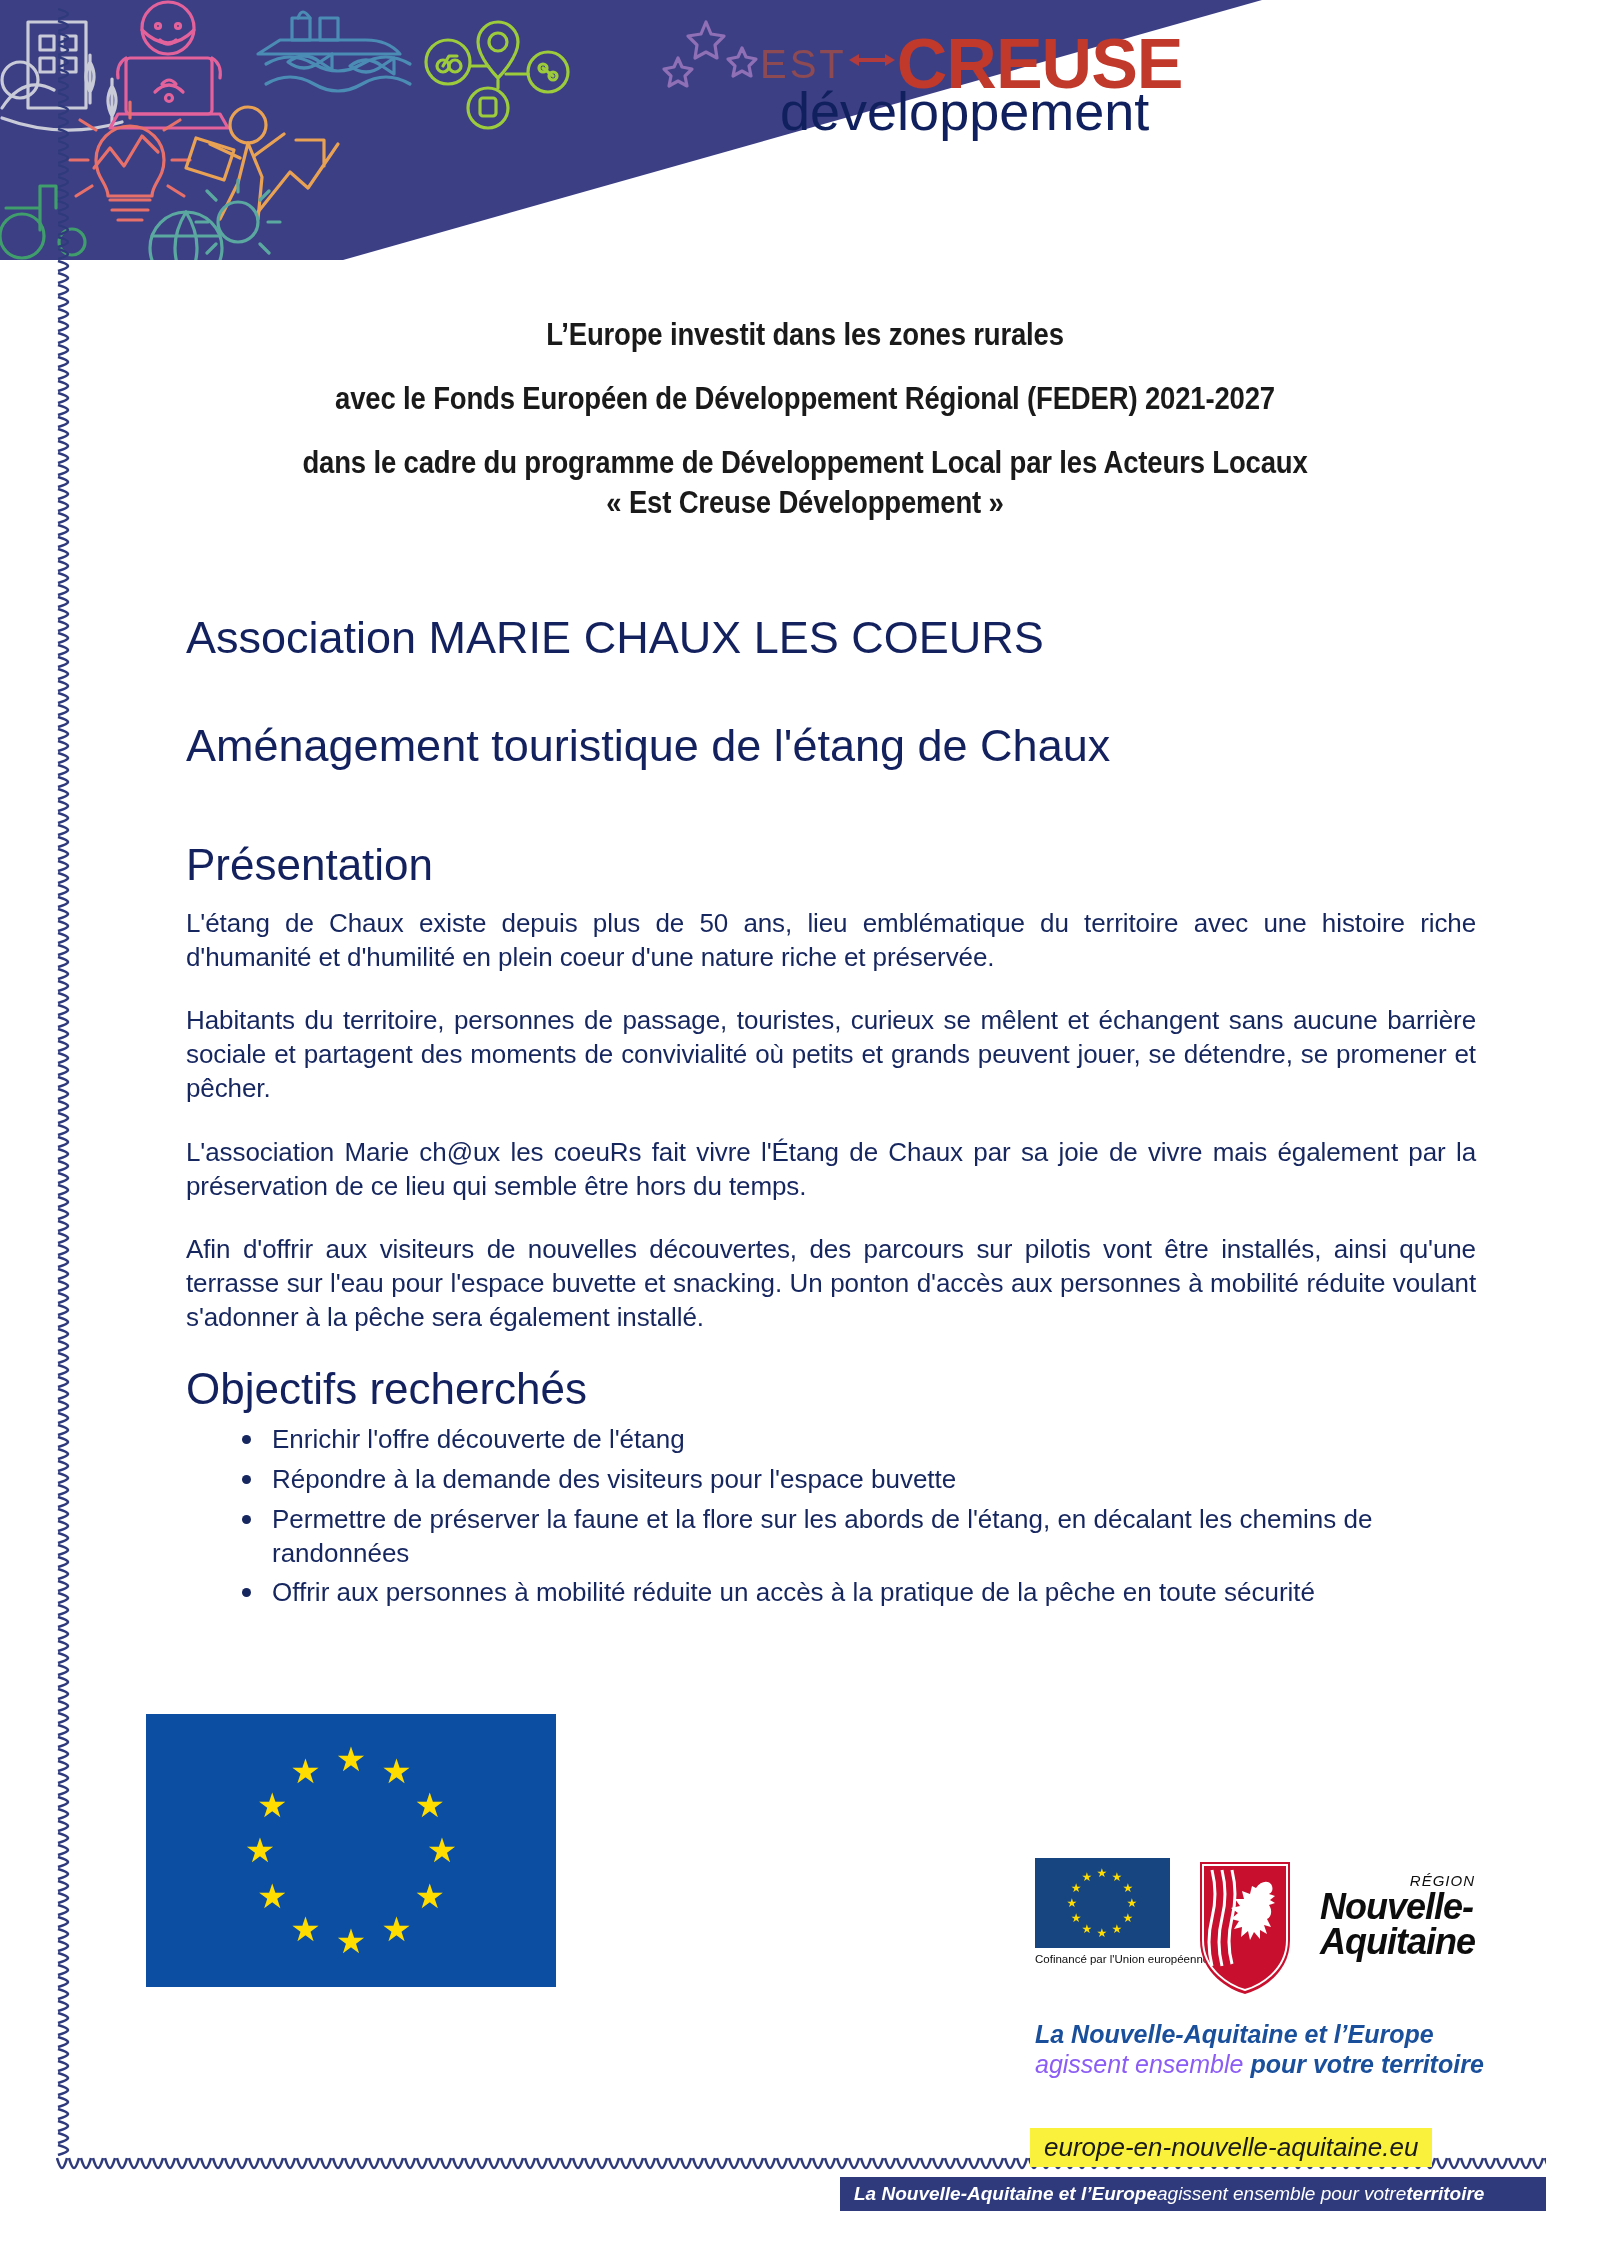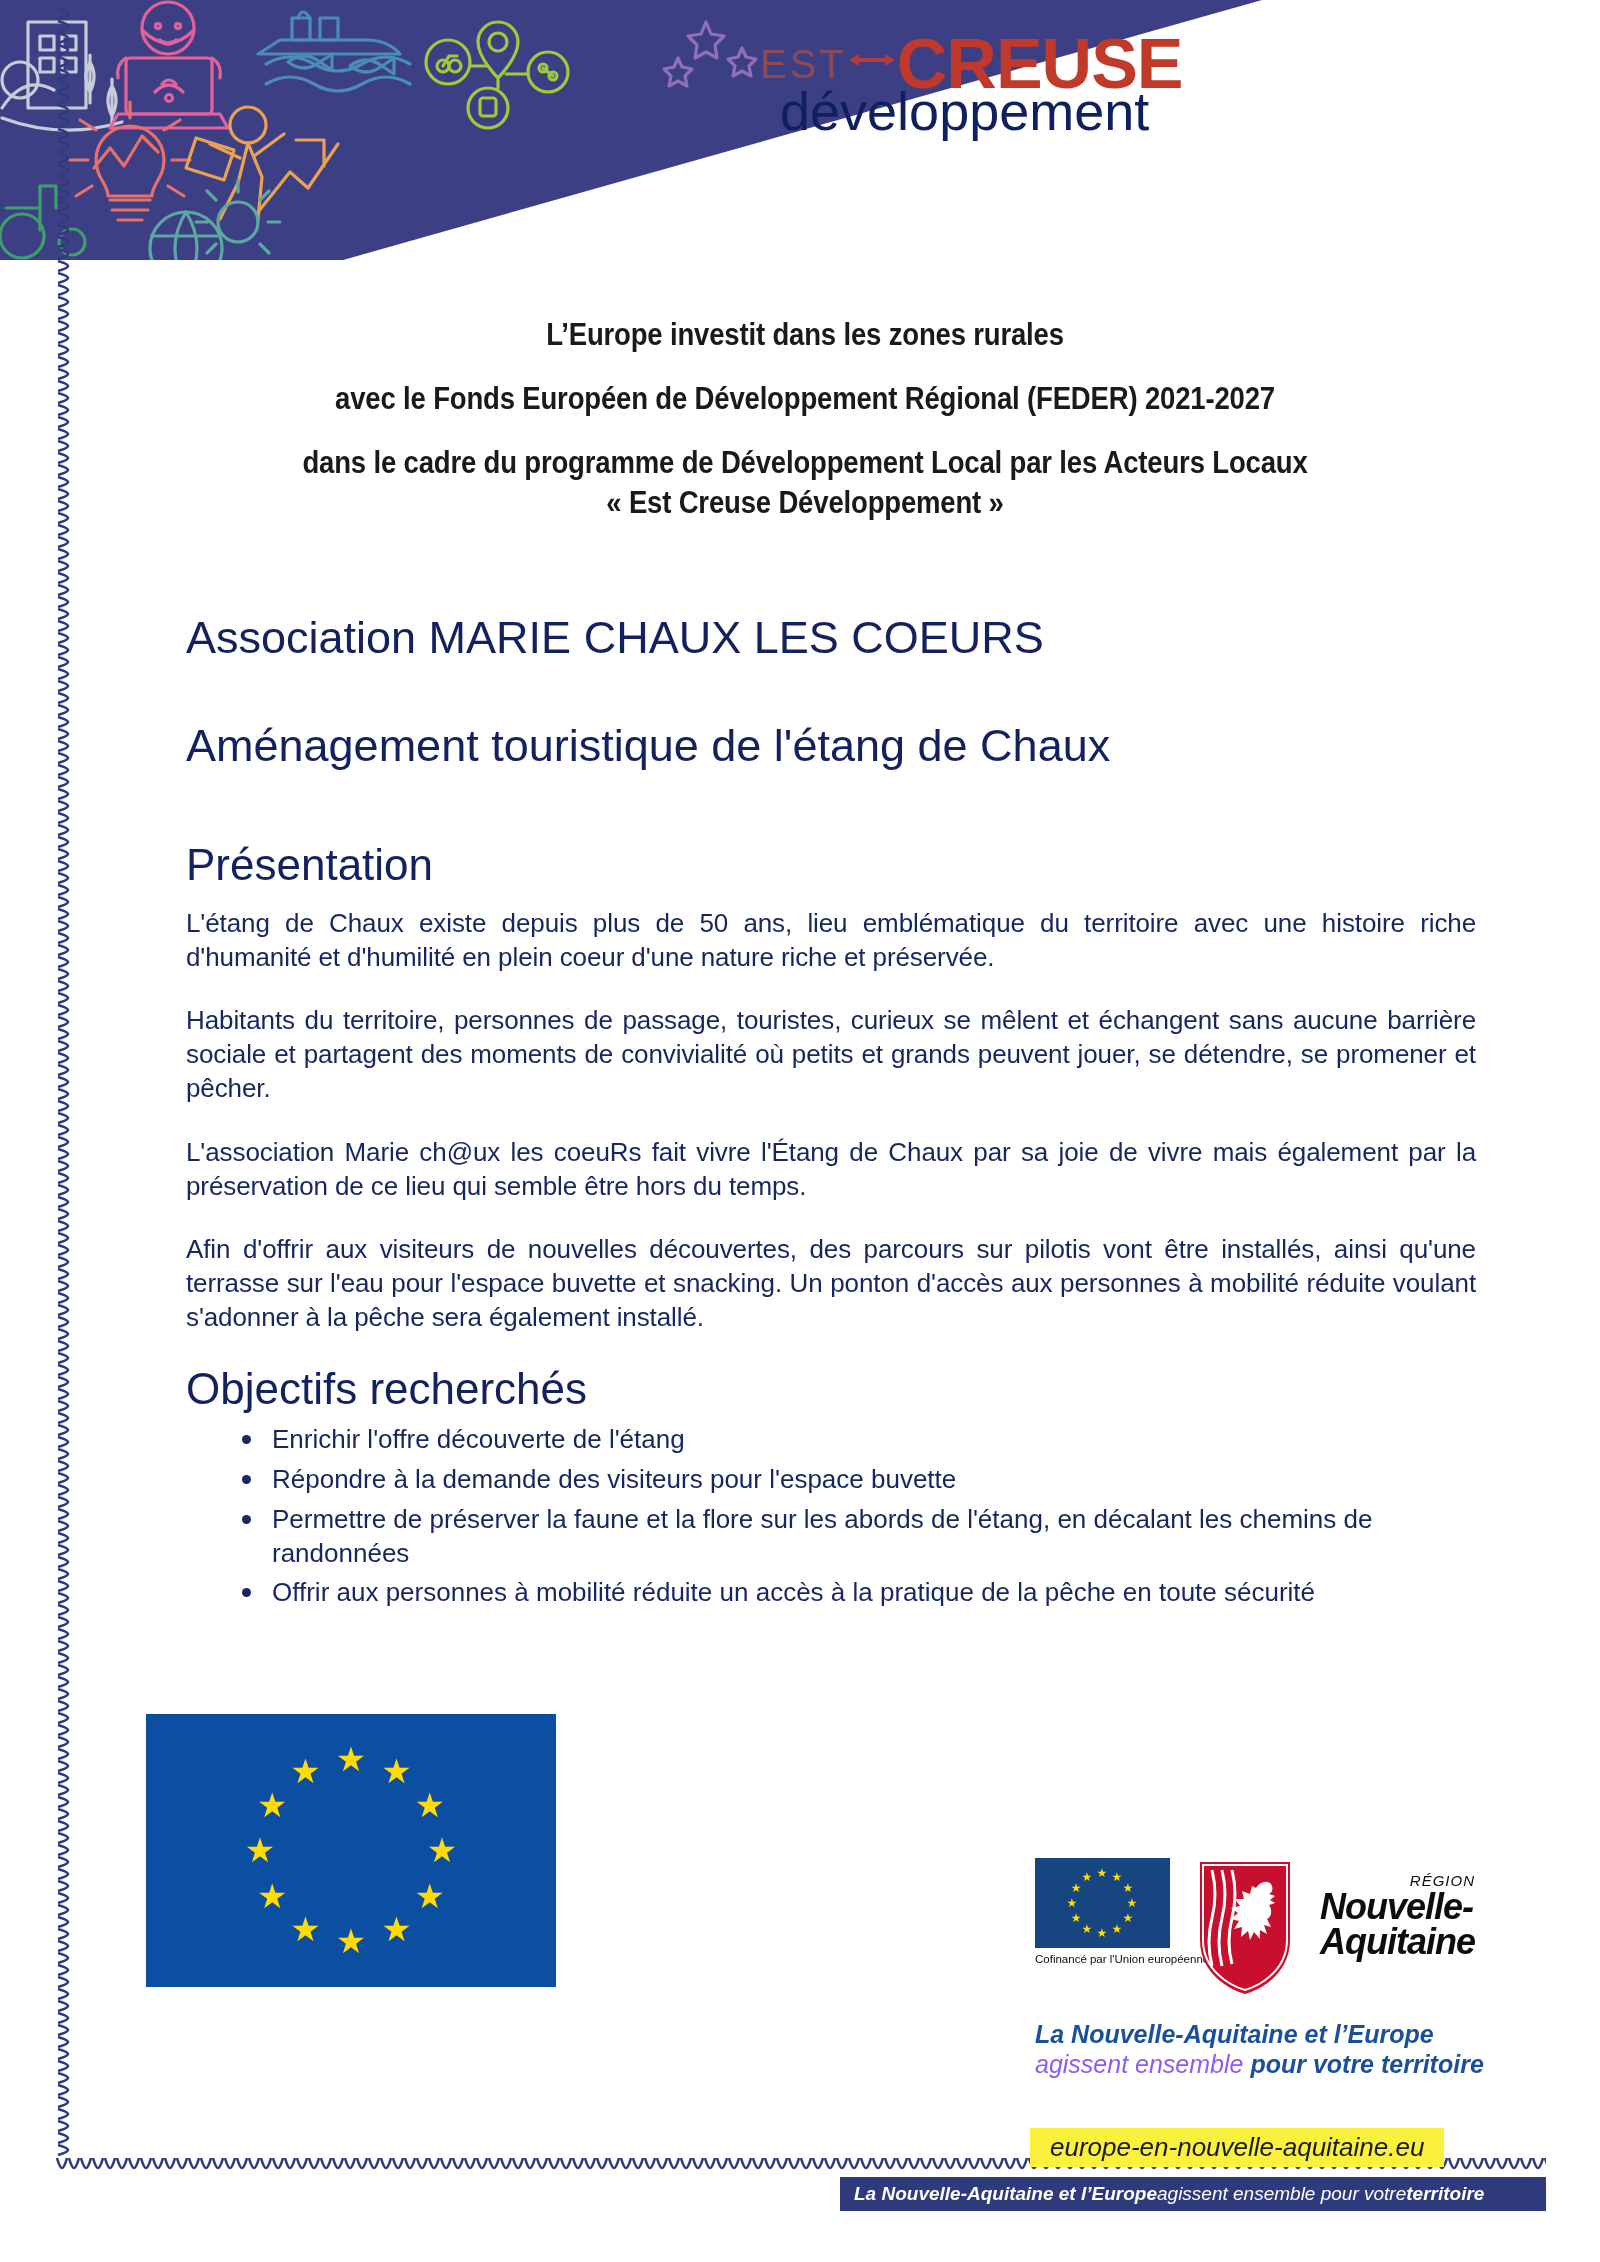--- a/index.html
+++ b/index.html
@@ -155,21 +155,21 @@
     margin-top:22px;font-size:25px;font-style:italic;color:#1a4f9c;
     line-height:1.18;
   }
   .na-slogan b{font-weight:bold;}
   .na-slogan .reg{font-weight:400;color:#8b5cf6;}
 
   
   .url-badge{
     position:absolute;left:1030px;top:2128px;
     background:#faf13c;color:#1a1a1a;
-    font-size:26px;font-style:italic;padding:4px 20px;
+    font-size:26px;font-style:italic;padding:4px 14px;
     white-space:nowrap;
   }
   .footer-bar{
     position:absolute;left:840px;top:2177px;width:706px;height:34px;
     background:#2f3a7c;color:#ffffff;display:flex;align-items:center;
     padding-left:14px;box-sizing:border-box;
     font-size:19px;font-style:italic;white-space:nowrap;
   }
   .footer-bar b{font-weight:bold;}
 </style>

